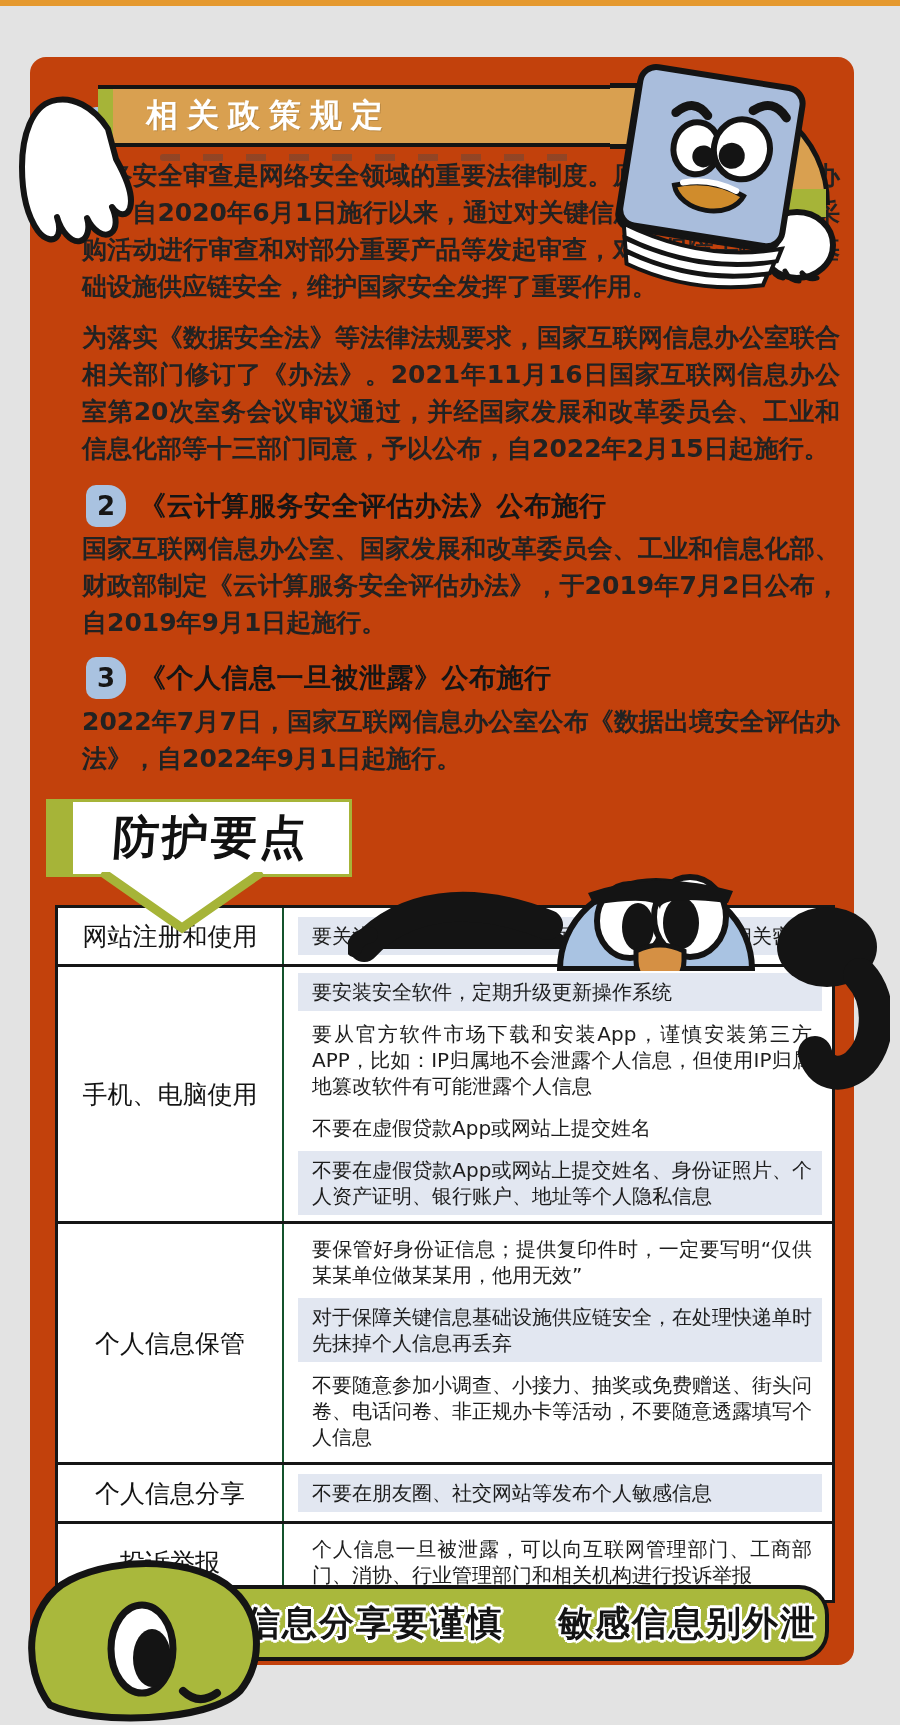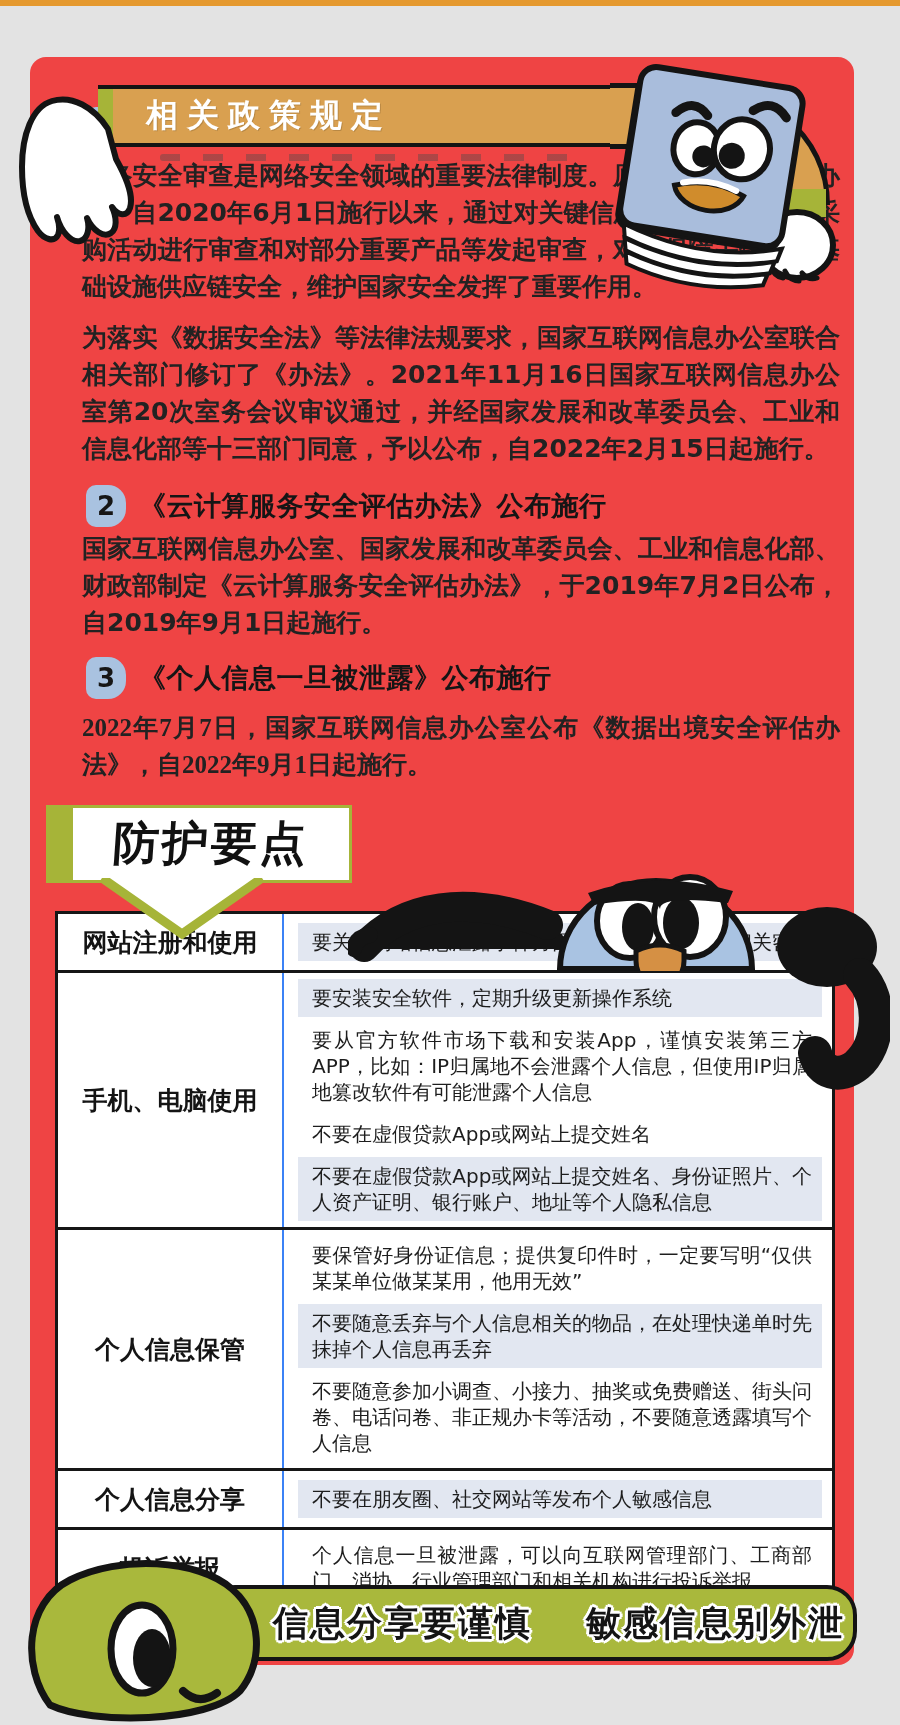--- a/index.html
+++ b/index.html
@@ -5,21 +5,21 @@
   html,body{margin:0;padding:0;}
   body{
     width:900px;height:1725px;position:relative;overflow:hidden;
     background:#e3e3e3;
     font-family:"DejaVu Sans","Liberation Sans",sans-serif;
     color:#1c1c1c;
   }
   .top-strip{position:absolute;top:0;left:0;width:900px;height:6px;background:#e5992f;z-index:10;}
   .card{
     position:absolute;left:30px;top:57px;width:824px;height:1608px;
-    background:#ef4444;border-radius:16px;z-index:1;
+    background:#c2410c;border-radius:16px;z-index:1;
   }
   
   .policy-banner{
     position:absolute;left:68px;top:28px;width:572px;height:62px;
     background:#d9a050;border-top:4px solid #141414;border-bottom:4px solid #141414;
     box-sizing:border-box;display:flex;align-items:center;z-index:3;
   }
   .policy-banner .green-stripe{
     position:absolute;left:0;top:0;width:15px;height:100%;background:#a6b438;
   }
@@ -54,21 +54,21 @@
   .para{
     margin:14px 30px 0 52px;width:758px;
     font-size:25px;line-height:37px;font-weight:600;color:#222;
     text-align:justify;
   }
   #sec-wrap-0{margin-top:50px;}
   #sec-wrap-0 .para:first-child{margin-top:8px;}
   #sec-wrap-1{margin-top:18px;}
   #sec-wrap-1 .para:first-child{margin-top:3px;}
   #sec-wrap-2{margin-top:16px;}
-  #sec-wrap-2 .para:first-child{margin-top:10px;font-family:Liberation Serif, serif;}
+  #sec-wrap-2 .para:first-child{margin-top:4px;}
   
   .point-wrap{position:relative;margin:22px 0 0 16px;width:306px;z-index:3;}
   .point-box{
     box-sizing:border-box;width:306px;height:78px;background:#ffffff;
     border:3px solid #a6b438;border-left:27px solid #a6b438;
     display:flex;align-items:center;justify-content:center;
   }
   .point-box .point-text{
     font-size:46px;font-weight:800;color:#111;letter-spacing:3px;
     transform:skewX(-4deg);white-space:nowrap;
@@ -77,36 +77,36 @@
   .owl-svg{position:absolute;left:318px;top:812px;width:520px;height:102px;z-index:3;}
   .owlhand-svg{position:absolute;left:735px;top:848px;width:125px;height:210px;z-index:4;}
   
   .ptable{
     position:relative;margin:28px 0 0 25px;width:780px;box-sizing:border-box;
     border:3px solid #161616;background:#fff;z-index:2;
   }
   .trow{display:flex;border-bottom:3px solid #161616;min-height:56px;}
   .trow:last-child{border-bottom:none;}
   .tlabel{
-    flex:0 0 224px;border-right:2px solid #3b82f6;
+    flex:0 0 224px;border-right:2px solid #14532d;
     display:flex;align-items:center;justify-content:center;
-    font-size:25px;font-weight:700;color:#141414;text-align:center;
+    font-size:25px;font-weight:400;color:#141414;text-align:center;
   }
   .tcontent{
     flex:1;display:flex;flex-direction:column;justify-content:center;
     padding:4px 10px 4px 14px;
   }
   .tip{
     font-size:20px;line-height:26px;font-weight:500;color:#1d1d1d;
     padding:6px 10px 6px 14px;margin:2px 0;text-align:justify;
   }
   .tip.shaded{background:#e2e7f1;}
   
   .footer-banner{
-    position:absolute;left:175px;top:1528px;width:652px;height:76px;box-sizing:border-box;
+    position:absolute;left:147px;top:1528px;width:652px;height:76px;box-sizing:border-box;
     background:#a9b83c;border:4px solid #141414;border-radius:30px;
     display:flex;align-items:center;justify-content:center;gap:54px;
     padding-left:56px;z-index:5;
   }
   .footer-banner span{
     font-size:35px;font-weight:800;color:#141414;white-space:nowrap;letter-spacing:2px;
     text-shadow:-2px -2px 0 #fff,2px -2px 0 #fff,-2px 2px 0 #fff,2px 2px 0 #fff,
                  0 -3px 0 #fff,0 3px 0 #fff,-3px 0 0 #fff,3px 0 0 #fff;
   }
   .eye-svg{position:absolute;left:-10px;top:1496px;width:250px;height:170px;z-index:6;}
@@ -230,21 +230,21 @@
           <div class="tip shaded">要安装安全软件，定期升级更新操作系统</div>
           <div class="tip">要从官方软件市场下载和安装App，谨慎安装第三方APP，比如：IP归属地不会泄露个人信息，但使用IP归属地篡改软件有可能泄露个人信息</div>
           <div class="tip">不要在虚假贷款App或网站上提交姓名</div>
           <div class="tip shaded">不要在虚假贷款App或网站上提交姓名、身份证照片、个人资产证明、银行账户、地址等个人隐私信息</div>
         </div>
       </div>
       <div class="trow">
         <div class="tlabel">个人信息保管</div>
         <div class="tcontent">
           <div class="tip">要保管好身份证信息；提供复印件时，一定要写明“仅供某某单位做某某用，他用无效”</div>
-          <div class="tip shaded">不要随意丢弃与个人信息相关的物品，在处理快递单时先抹掉个人信息再丢弃</div>
+          <div class="tip shaded">对于保障关键信息基础设施供应链安全，在处理快递单时先抹掉个人信息再丢弃</div>
           <div class="tip">不要随意参加小调查、小接力、抽奖或免费赠送、街头问卷、电话问卷、非正规办卡等活动，不要随意透露填写个人信息</div>
         </div>
       </div>
       <div class="trow">
         <div class="tlabel">个人信息分享</div>
         <div class="tcontent">
           <div class="tip shaded">不要在朋友圈、社交网站等发布个人敏感信息</div>
         </div>
       </div>
       <div class="trow">

